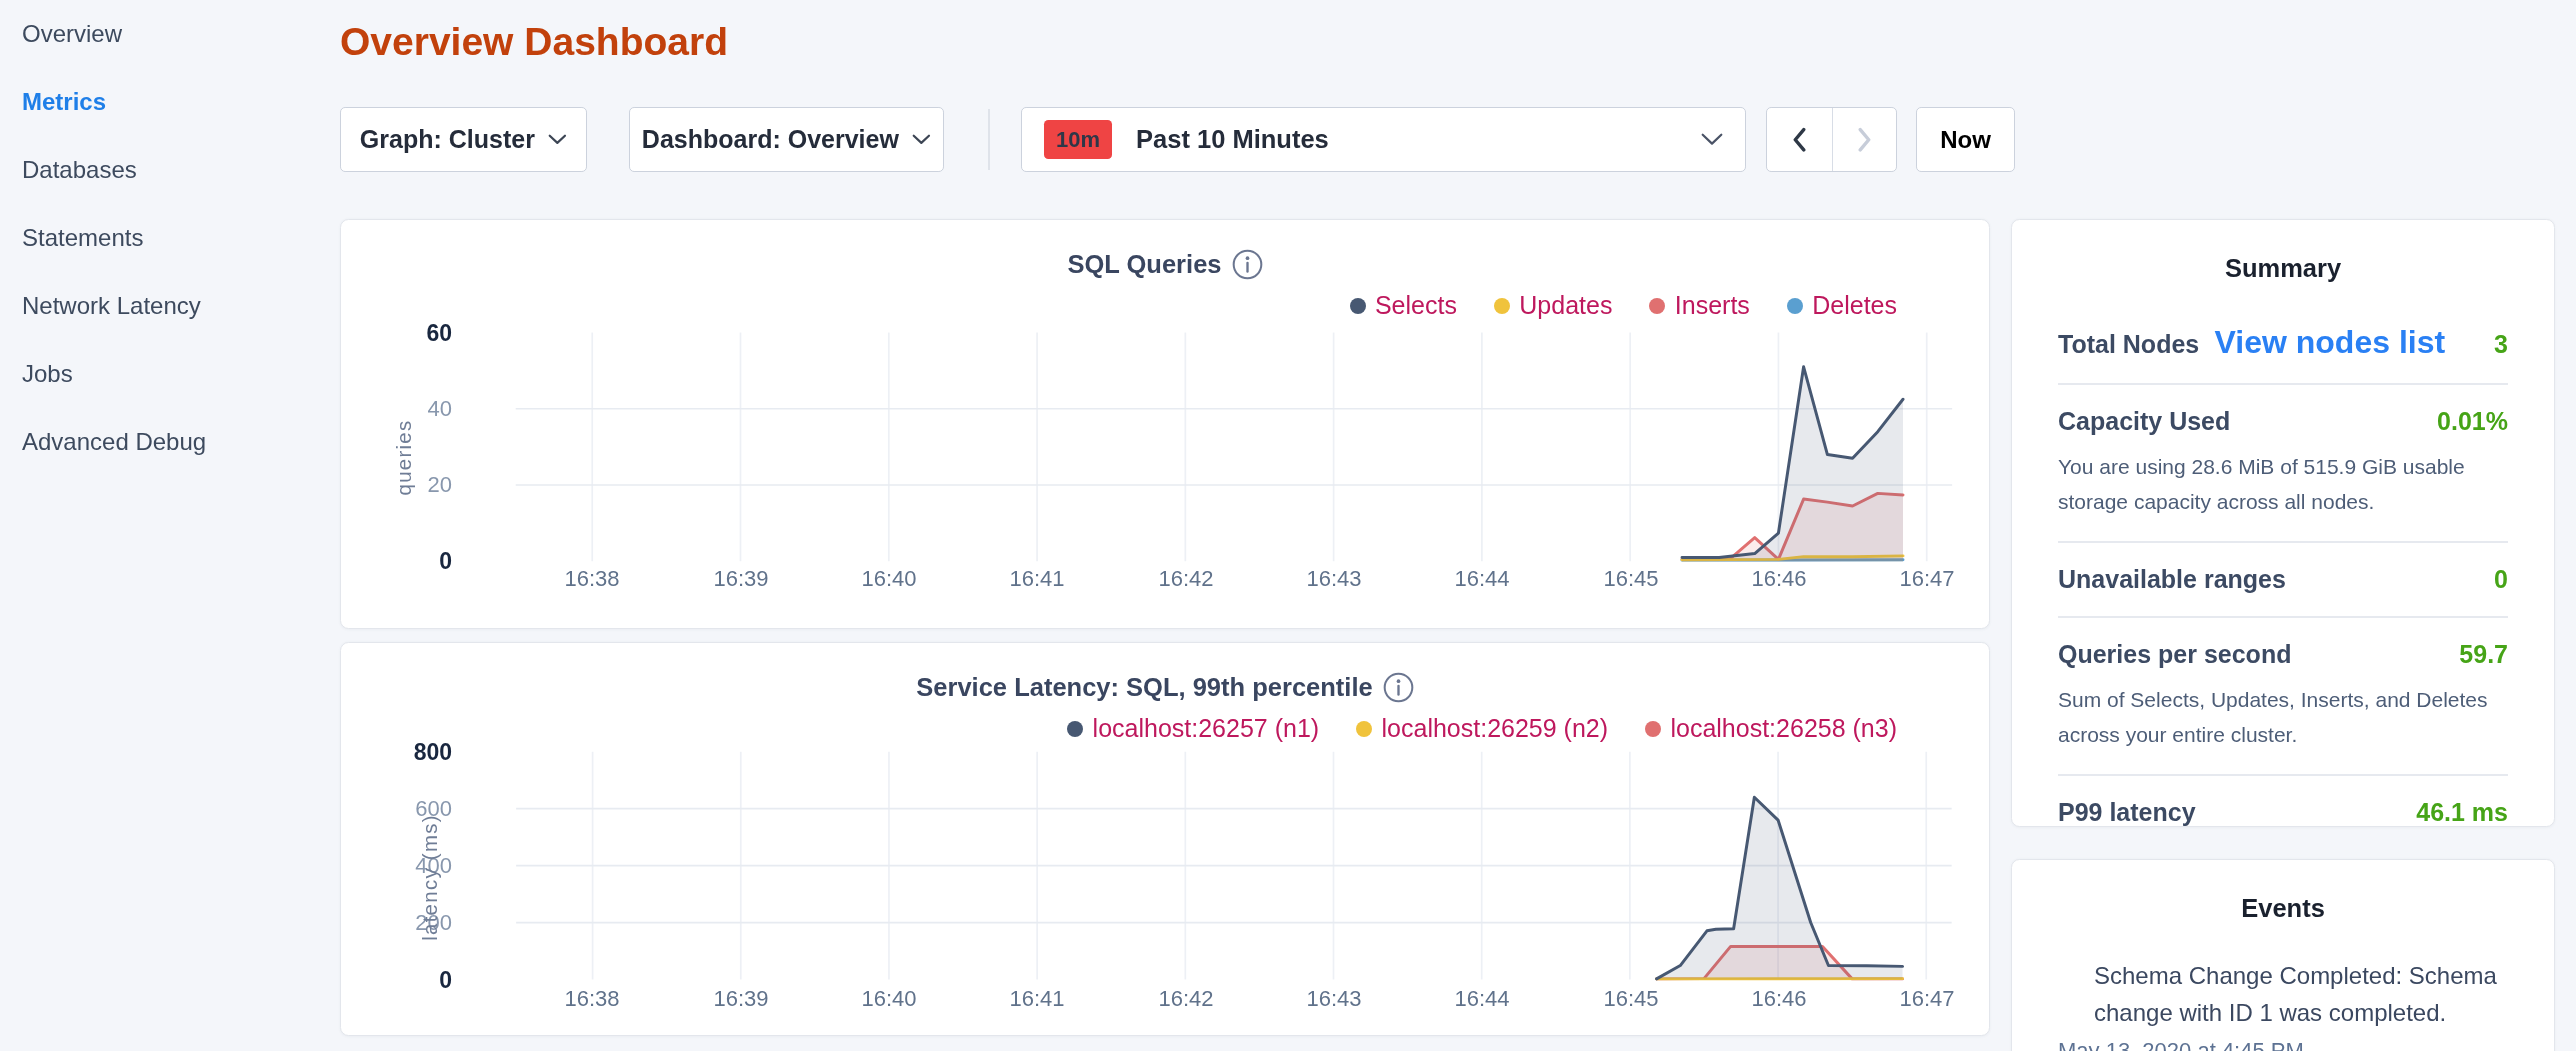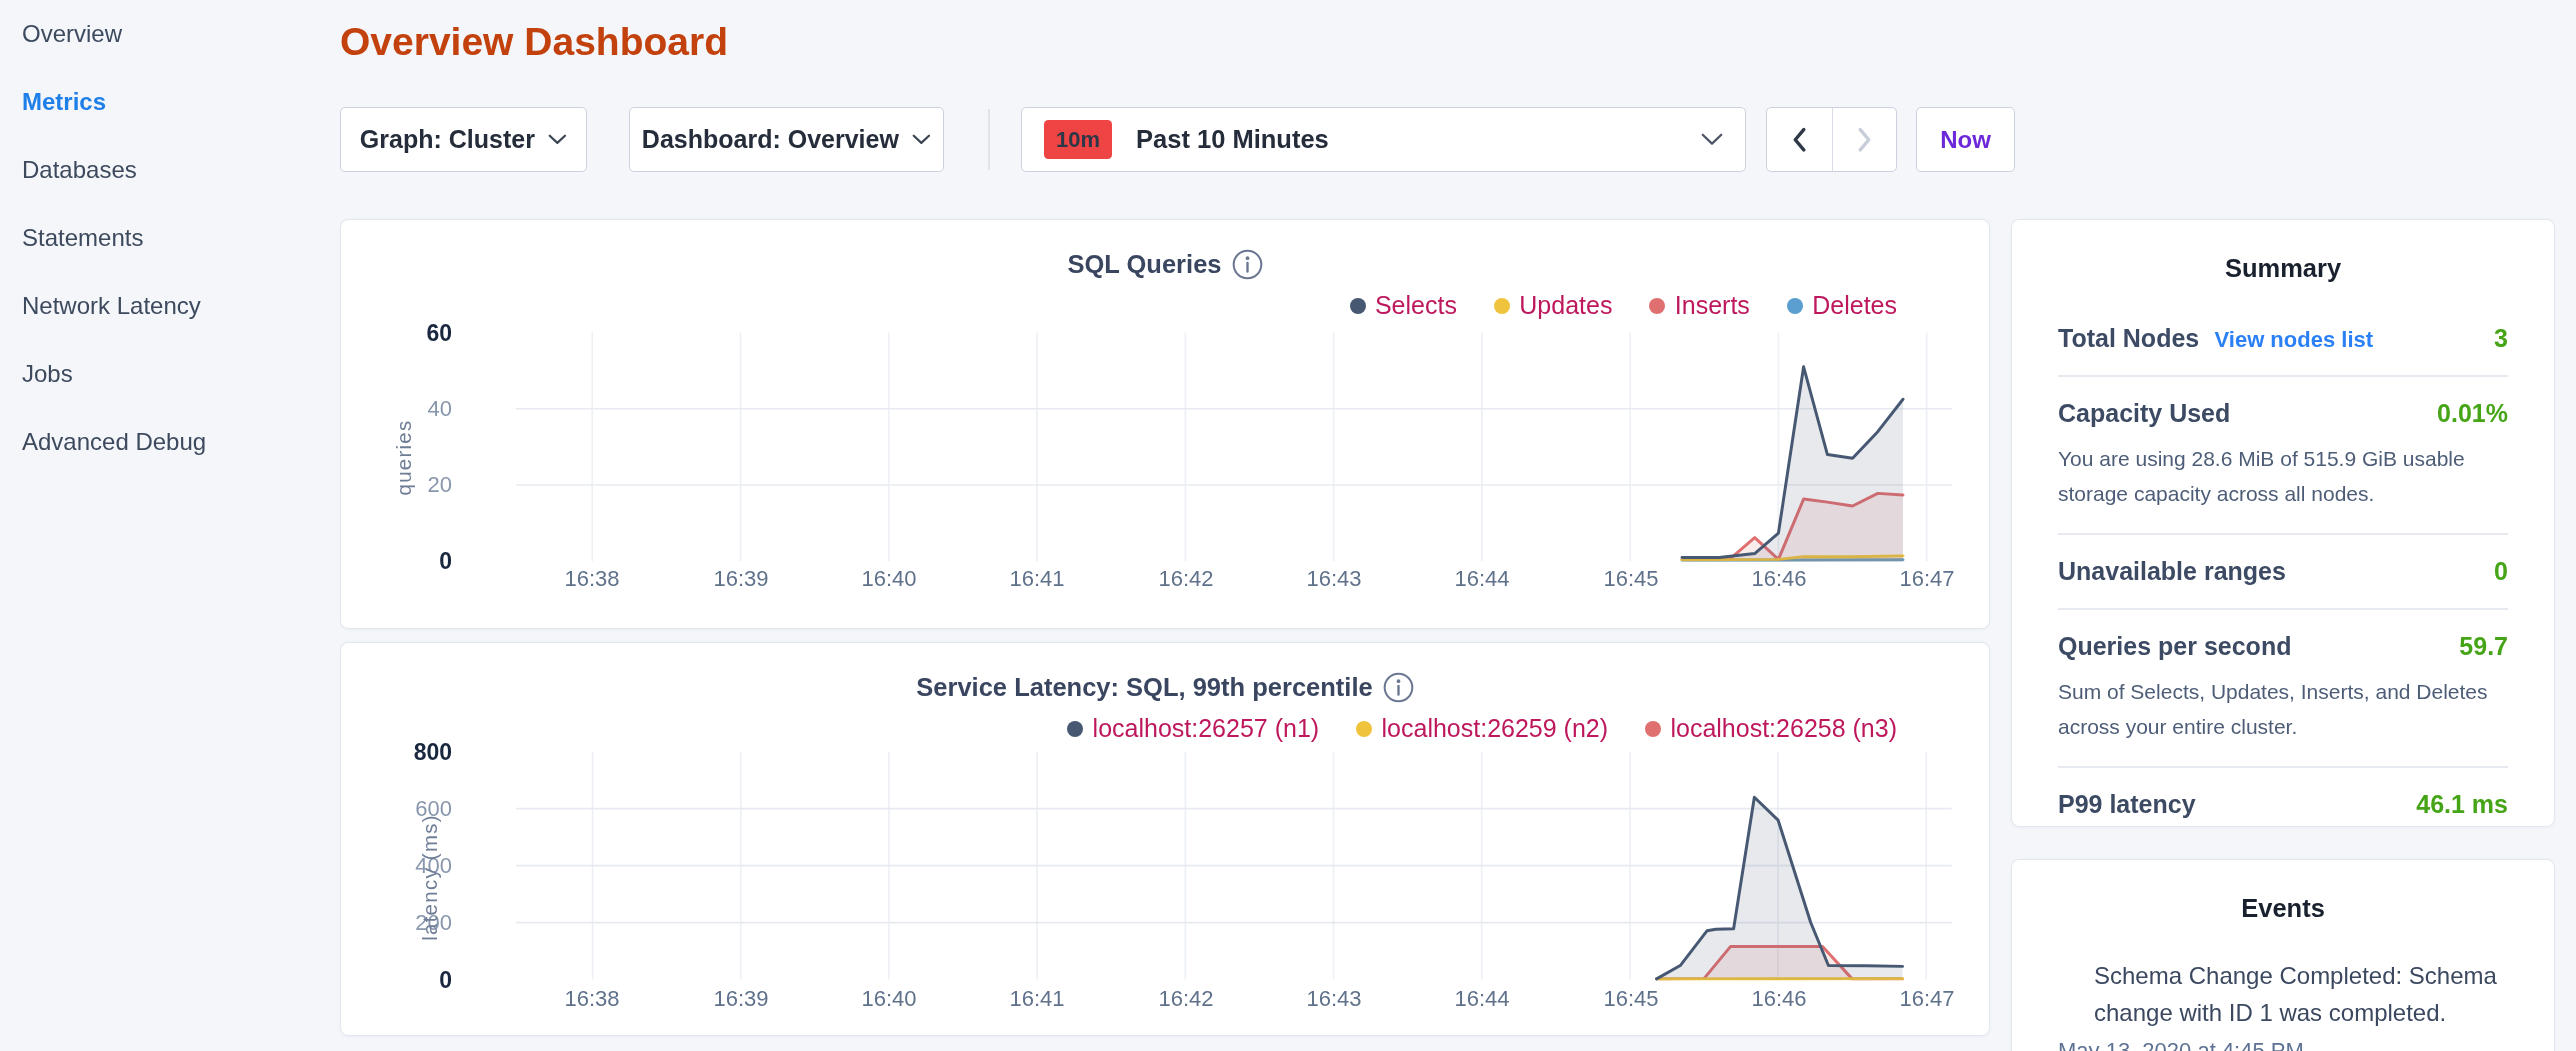--- a/index.html
+++ b/index.html
@@ -33,21 +33,21 @@
   .time-badge {
     background:#ef4444; color:#2e3748; font-weight:bold; font-size:22px;
     border-radius:4.3px; padding:6.8px 12px; margin-right:24px;
   }
   .time-label { font-size:25.5px; font-weight:bold; color:#252c3a; }
   .time-chevron { margin-left:auto; display:flex; }
   .arrow-group { left:1766px; width:131px; padding:0; }
   .arrow-half { width:65px; height:100%; display:flex; align-items:center; justify-content:center; }
   .arrow-half + .arrow-half { border-left:1.7px solid #d8dde6; }
   .now-btn { left:1916px; width:99px; justify-content:center;
-    font-size:24px; font-weight:bold; color:#6d28d9; }
+    font-size:24px; font-weight:bold; color:#000000; }
   
   .panel { position:absolute; background:#fff; border:1.7px solid #e3e6ec;
     border-radius:8.5px; box-shadow:0 0.9px 2.6px rgba(60,70,90,0.05); }
   .chart-panel-0 { left:340px; top:219px;  width:1650px; height:410px; }
   .chart-panel-1 { left:340px; top:642px;  width:1650px; height:394px; }
   .summary-panel { left:2011px; top:219px;  width:544px; height:608px; }
   .events-panel  { left:2011px; top:859px; width:544px; height:255px; }
   
   .chart-title-row { position:absolute; left:0; right:0; top:29px;
     display:flex; align-items:center; justify-content:center; gap:10px; }
@@ -63,21 +63,21 @@
     font-size:22px; color:#60728b; }
   .ylabel { position:absolute; font-size:20.4px; color:#6f7d96; letter-spacing:1.3px;
     transform:rotate(-90deg); transform-origin:center; white-space:nowrap; }
   
   .side-title { text-align:center; padding-top:34px; font-size:25.5px; font-weight:bold; color:#1a212e; }
   .s-body { padding:0 46px; }
   .s-row { padding:22px 0; }
   .s-row:first-child { padding-top:41px; }
   .s-line { display:flex; align-items:baseline; }
   .s-label { font-size:25px; font-weight:bold; color:#3c4a63; white-space:nowrap; }
-  .s-link { font-size:22px; font-weight:bold; color:#2a80f4; margin-left:15.3px;
+  .s-link { font-size:32px; font-weight:bold; color:#2a80f4; margin-left:15.3px;
     text-decoration:none; cursor:pointer; white-space:nowrap; }
   .s-value { margin-left:auto; font-size:25px; font-weight:bold; color:#46a417; white-space:nowrap; }
   .s-desc { margin-top:13.6px; font-size:21px; line-height:35px; color:#4d5d77; }
   .s-div { height:1.7px; background:#e6e9ef; }
   
   .e-body { padding:0 46px; }
   .e-msg { margin-top:34px; font-size:24px; line-height:37px; color:#3b4860;margin-left:36px; }
   .e-time { margin-top:6.8px; font-size:22px; color:#5d7293; }
   svg { display:block; }
 </style>

